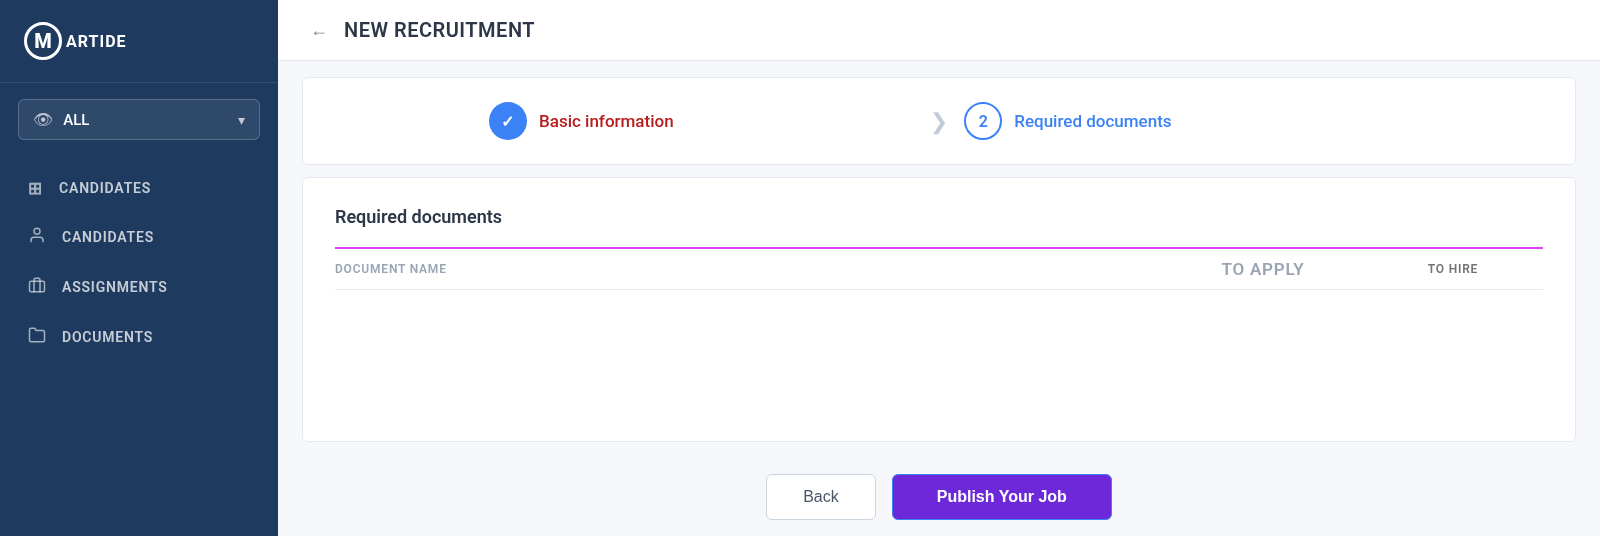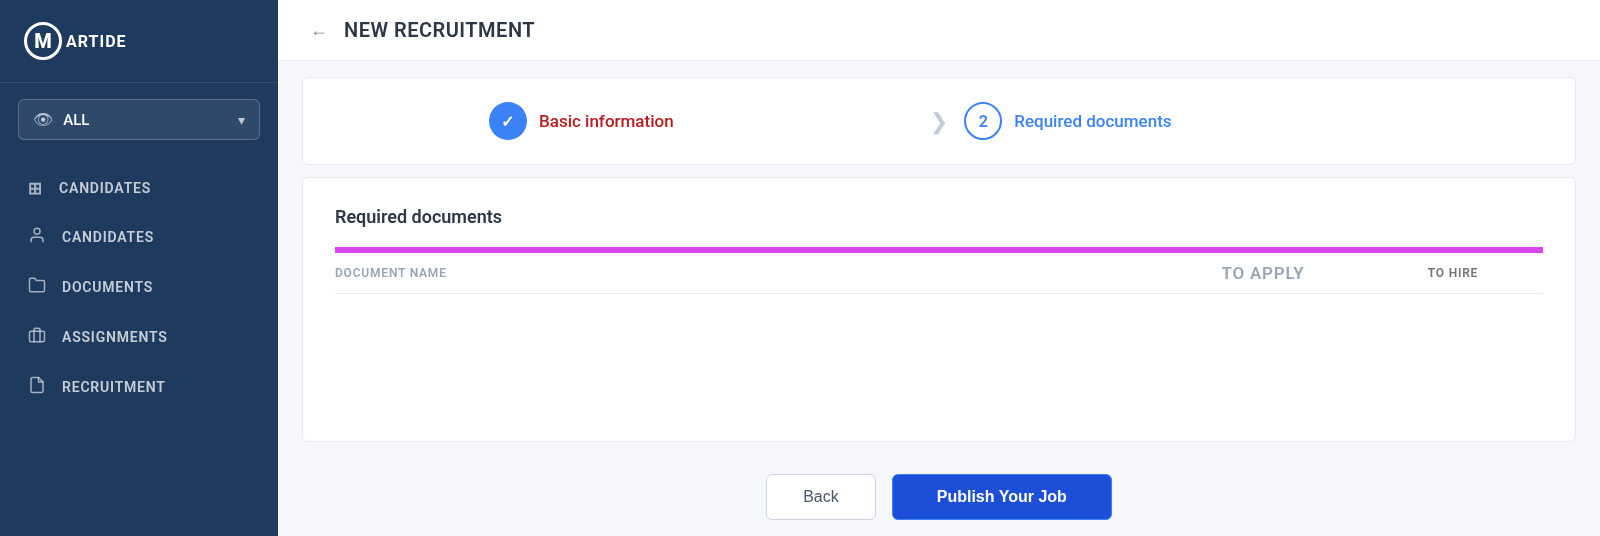--- a/index.html
+++ b/index.html
@@ -219,21 +219,21 @@
       font-size: 18px;
       font-weight: 600;
       color: #2d3748;
       margin-bottom: 20px;
     }
 
     .table-header {
       display: flex;
       align-items: center;
       padding: 10px 0;
-      border-top: 6px solid #d946ef;
+      border-top: 2px solid #d946ef;
       border-bottom: 1px solid #e5e9f0;
     }
 
     .col-doc-name {
       flex: 1;
       font-size: 12px;
       font-weight: 600;
       color: #9aa5b4;
       letter-spacing: 0.8px;
     }
@@ -271,21 +271,21 @@
       font-weight: 500;
       border-radius: 6px;
       cursor: pointer;
       border: 1.5px solid #cbd5e0;
       background: white;
       color: #4a5568;
       transition: background 0.15s;
     }
 
     .btn-primary {
-      background: #1d4ed8;
+      background: #6d28d9;
       color: white;
       border-color: #3b82f6;
       font-weight: 600;
       padding: 13px 44px;
     }
   </style>
 </head>
 <body>
 
 <aside class="sidebar">
@@ -312,42 +312,33 @@
         <svg width="18" height="18" viewBox="0 0 24 24" fill="none" stroke="rgba(255,255,255,0.75)" stroke-width="2" stroke-linecap="round" stroke-linejoin="round">
             <path d="M20 21v-2a4 4 0 0 0-4-4H8a4 4 0 0 0-4 4v2"></path>
             <circle cx="12" cy="7" r="4"></circle>
           </svg>
       </span>
       <span>CANDIDATES</span>
     </div>
     <div class="nav-item">
       <span class="nav-icon">
         <svg width="18" height="18" viewBox="0 0 24 24" fill="none" stroke="rgba(255,255,255,0.75)" stroke-width="2" stroke-linecap="round" stroke-linejoin="round">
-            <path d="M22 19a2 2 0 0 1-2 2H4a2 2 0 0 1-2-2V5a2 2 0 0 1 2-2h5l2 3h9a2 2 0 0 1 2 2z"></path>
-          </svg>
-      </span>
-      <span>DOCUMENTS</span>
-    </div>
-    <div class="nav-item">
-      <span class="nav-icon">
-        <svg width="18" height="18" viewBox="0 0 24 24" fill="none" stroke="rgba(255,255,255,0.75)" stroke-width="2" stroke-linecap="round" stroke-linejoin="round">
             <rect x="2" y="7" width="20" height="14" rx="2"></rect>
             <path d="M16 21V5a2 2 0 0 0-2-2h-4a2 2 0 0 0-2 2v16"></path>
           </svg>
       </span>
       <span>ASSIGNMENTS</span>
     </div>
     <div class="nav-item">
       <span class="nav-icon">
         <svg width="18" height="18" viewBox="0 0 24 24" fill="none" stroke="rgba(255,255,255,0.75)" stroke-width="2" stroke-linecap="round" stroke-linejoin="round">
-            <path d="M14 2H6a2 2 0 0 0-2 2v16a2 2 0 0 0 2 2h12a2 2 0 0 0 2-2V8z"></path>
-            <polyline points="14 2 14 8 20 8"></polyline>
+            <path d="M22 19a2 2 0 0 1-2 2H4a2 2 0 0 1-2-2V5a2 2 0 0 1 2-2h5l2 3h9a2 2 0 0 1 2 2z"></path>
           </svg>
       </span>
-      <span>RECRUITMENT</span>
+      <span>DOCUMENTS</span>
     </div>
   </nav>
 </aside>
 
 <main class="main">
 
   <div class="header">
     <span class="back-arrow">←</span>
     <h1 class="header-title">NEW RECRUITMENT</h1>
   </div>

